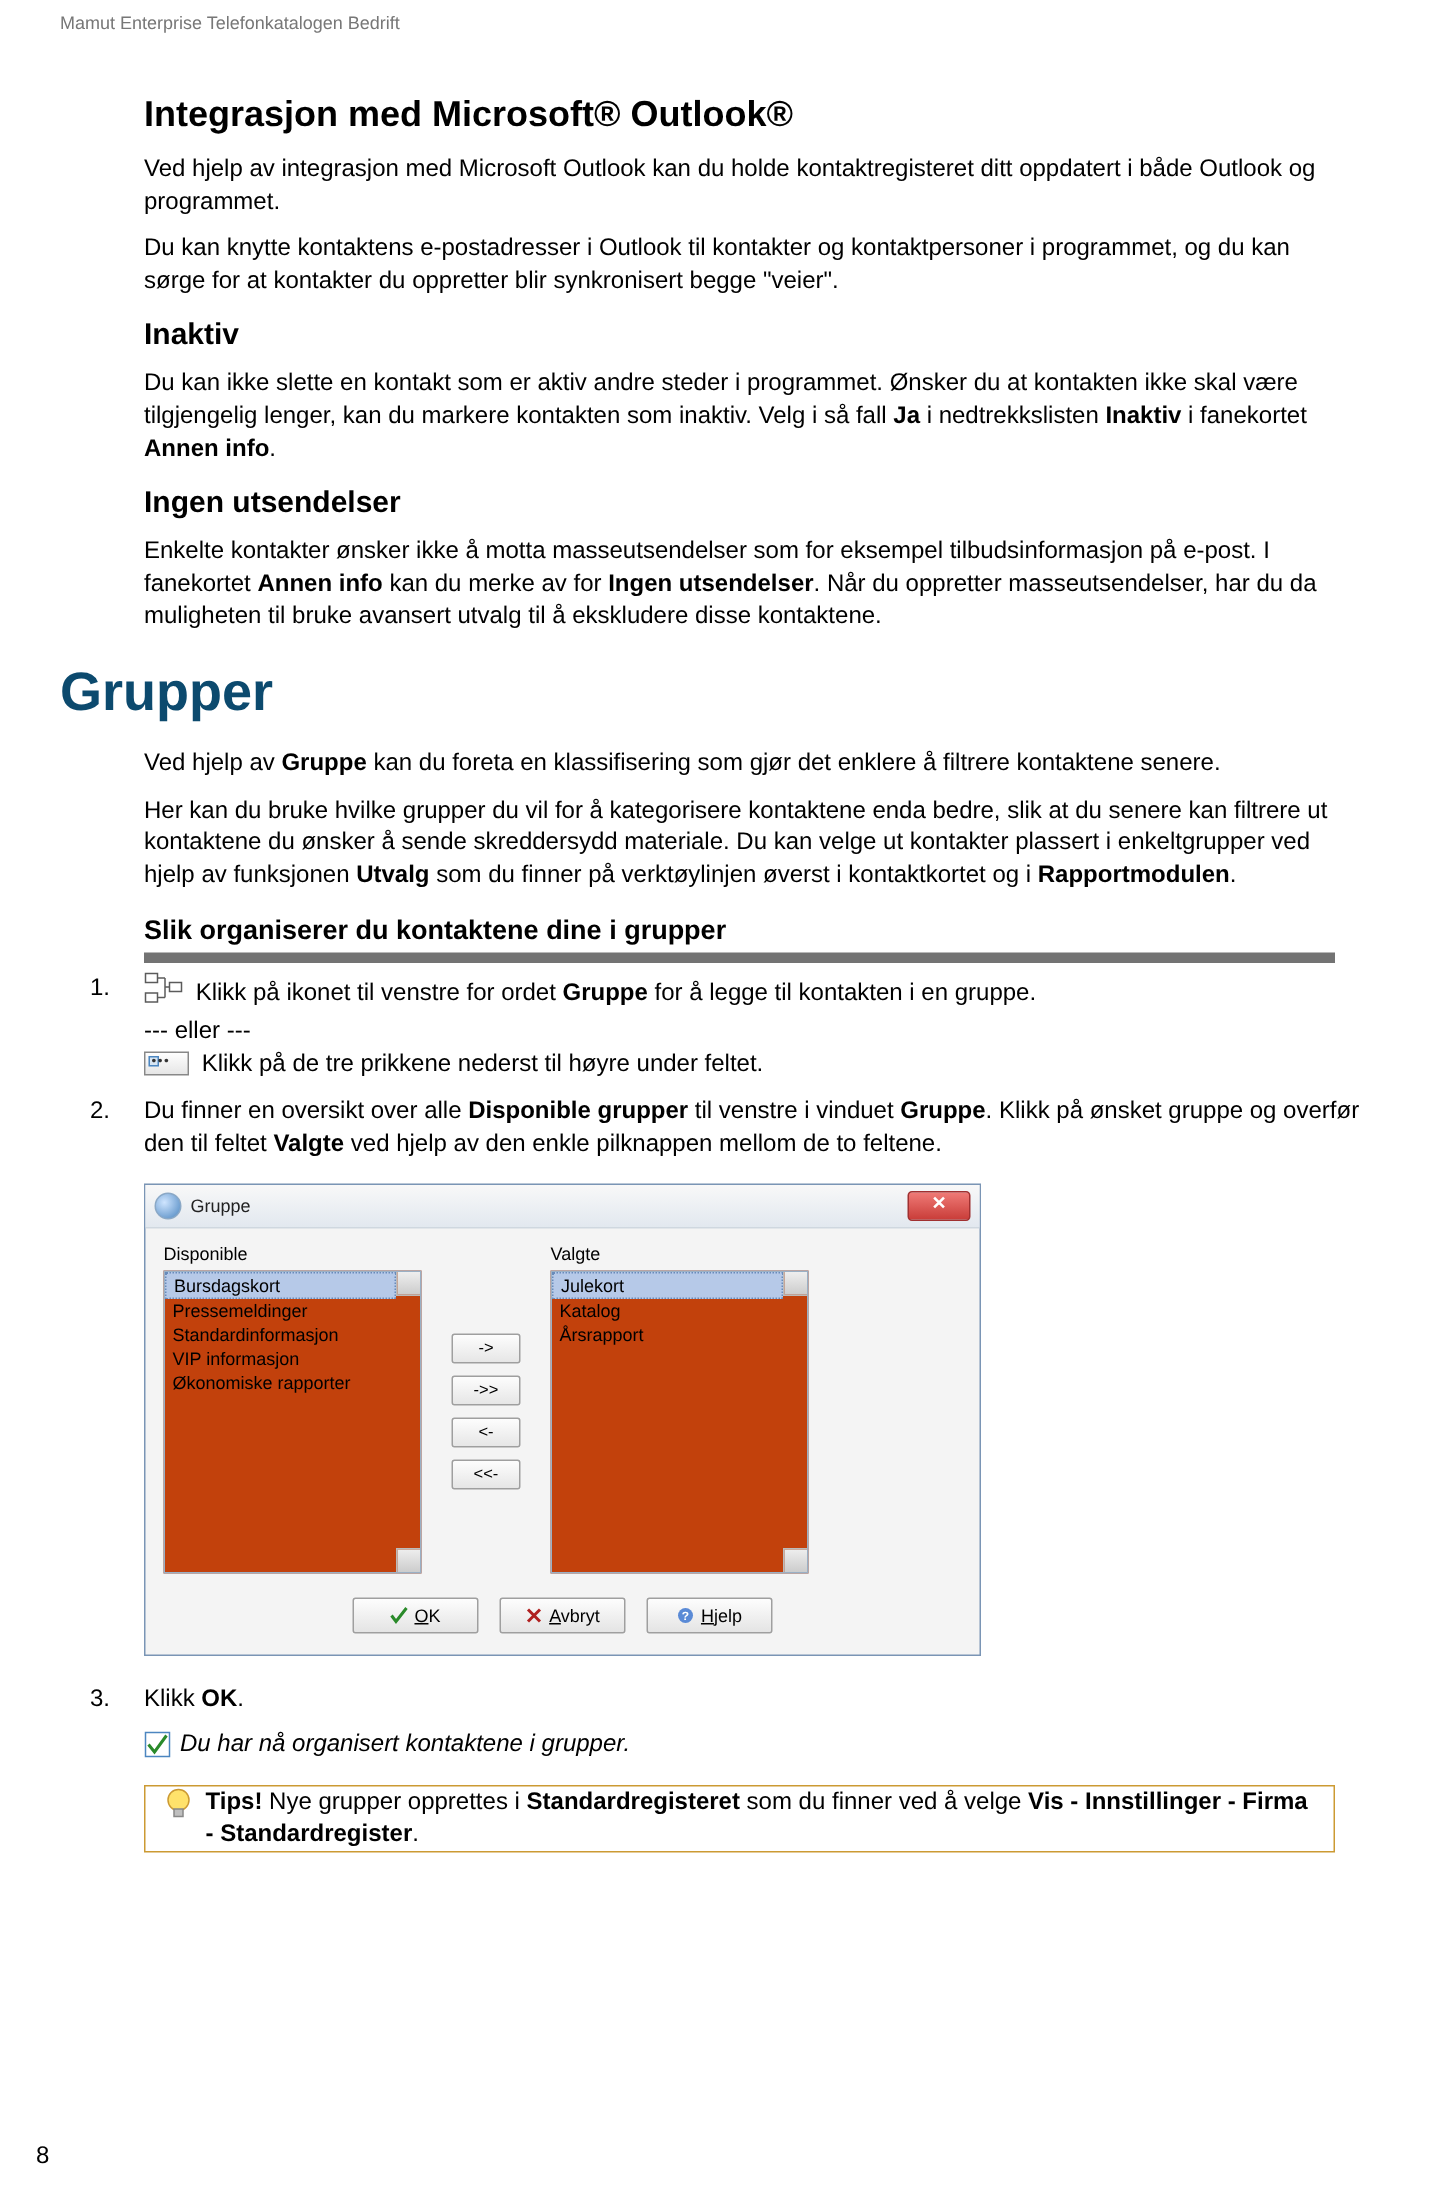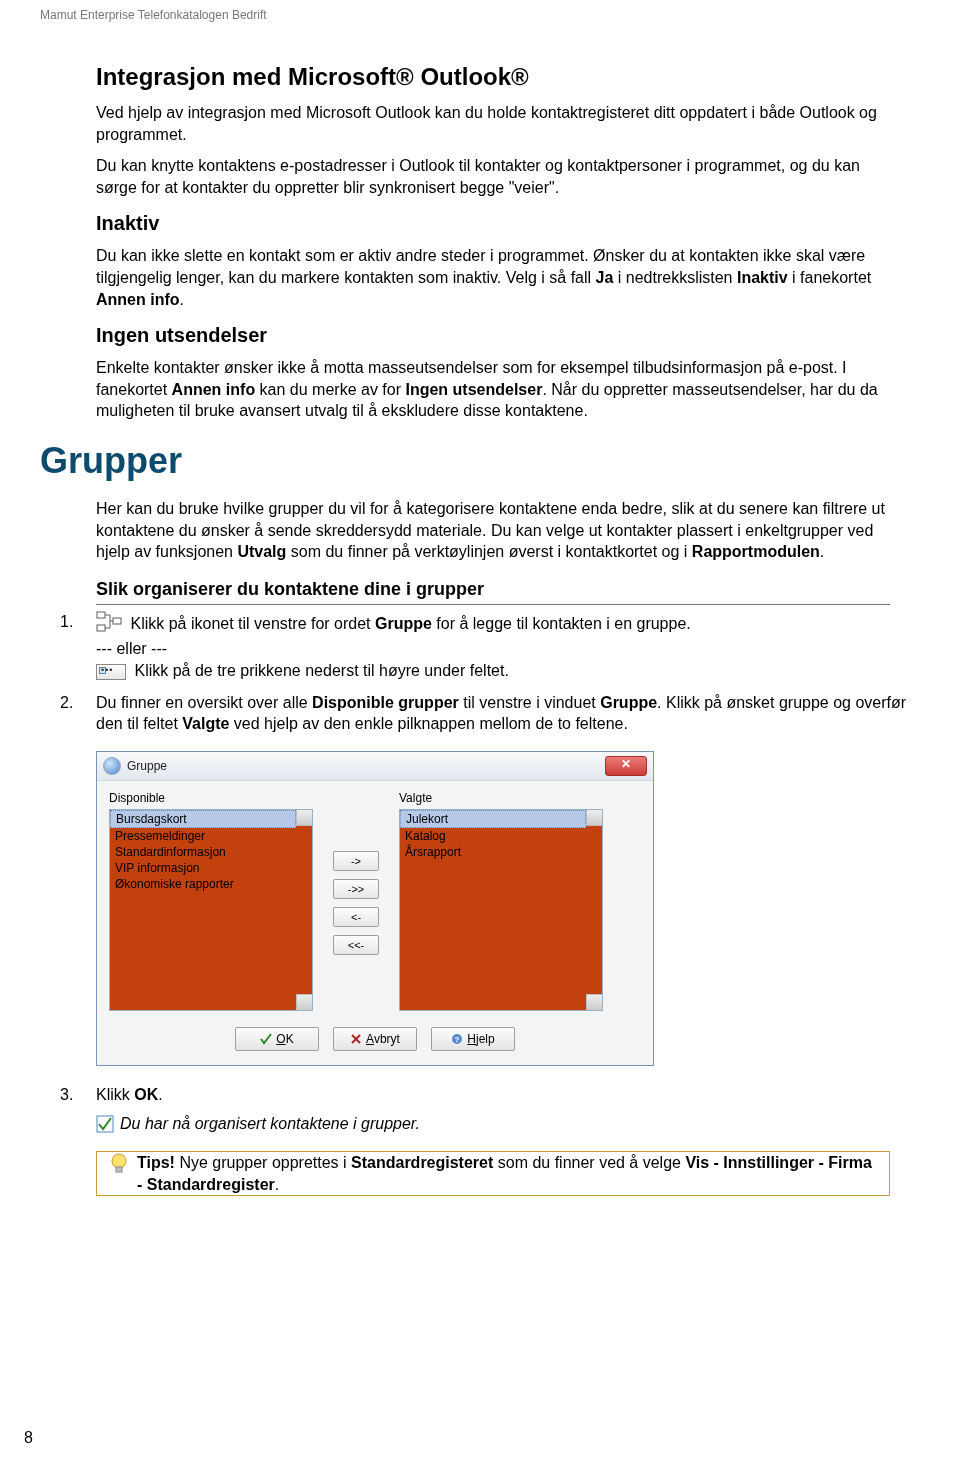--- a/index.html
+++ b/index.html
@@ -43,21 +43,21 @@
     font-size: 36px;
     font-weight: bold;
     color: #0c4a6e;
     margin: 18px 0 16px 0;
   }
   h3.ruled {
     font-size: 18px;
     font-weight: bold;
     margin: 16px 0 6px 0;
     padding-bottom: 4px;
-    border-bottom: 1px solid #737373;
+    border-bottom: 7px solid #737373;
   }
   ol.steps {
     list-style: none;
     padding: 0;
     margin: 6px 0 0 0;
   }
   ol.steps > li {
     display: flex;
     align-items: flex-start;
     margin-bottom: 10px;
@@ -146,21 +146,21 @@
     font-weight: bold;
   }
   .dialog-body {
     padding: 10px 12px 14px 12px;
   }
   .cols {
     display: flex;
     align-items: flex-start;
   }
   .list-col {
-    width: 204px;
+    width: 172px;
   }
   .list-col .col-label {
     margin-bottom: 4px;
     color: #000;
   }
   .listbox {
     border: 1px solid #9ab0c5;
     background: #c2410c;
     height: 200px;
     position: relative;
@@ -273,20 +273,23 @@
 
     <h3 class="sub-h">Ingen utsendelser</h3>
     <p class="body">
       <span>Enkelte kontakter ønsker ikke å motta masseutsendelser som for eksempel tilbudsinformasjon på e-post. I fanekortet </span><b>Annen info</b><span> kan du merke av for </span><b>Ingen utsendelser</b><span>. Når du oppretter masseutsendelser, har du da muligheten til bruke avansert utvalg til å ekskludere disse kontaktene.</span>
     </p>
   </div>
 
   <h1 class="section-h1">Grupper</h1>
 
   <div class="content-block">
+    <p class="body">
+      <span>Ved hjelp av </span><b>Gruppe</b><span> kan du foreta en klassifisering som gjør det enklere å filtrere kontaktene senere.</span>
+    </p>
     <p class="body">
       <span>Her kan du bruke hvilke grupper du vil for å kategorisere kontaktene enda bedre, slik at du senere kan filtrere ut kontaktene du ønsker å sende skreddersydd materiale. Du kan velge ut kontakter plassert i enkeltgrupper ved hjelp av funksjonen </span><b>Utvalg</b><span> som du finner på verktøylinjen øverst i kontaktkortet og i </span><b>Rapportmodulen</b><span>.</span>
     </p>
 
     <h3 class="ruled">Slik organiserer du kontaktene dine i grupper</h3>
   </div>
 
   <ol class="steps">
     <li>
       <span class="step-num" style="padding-left:20px">1.</span>

